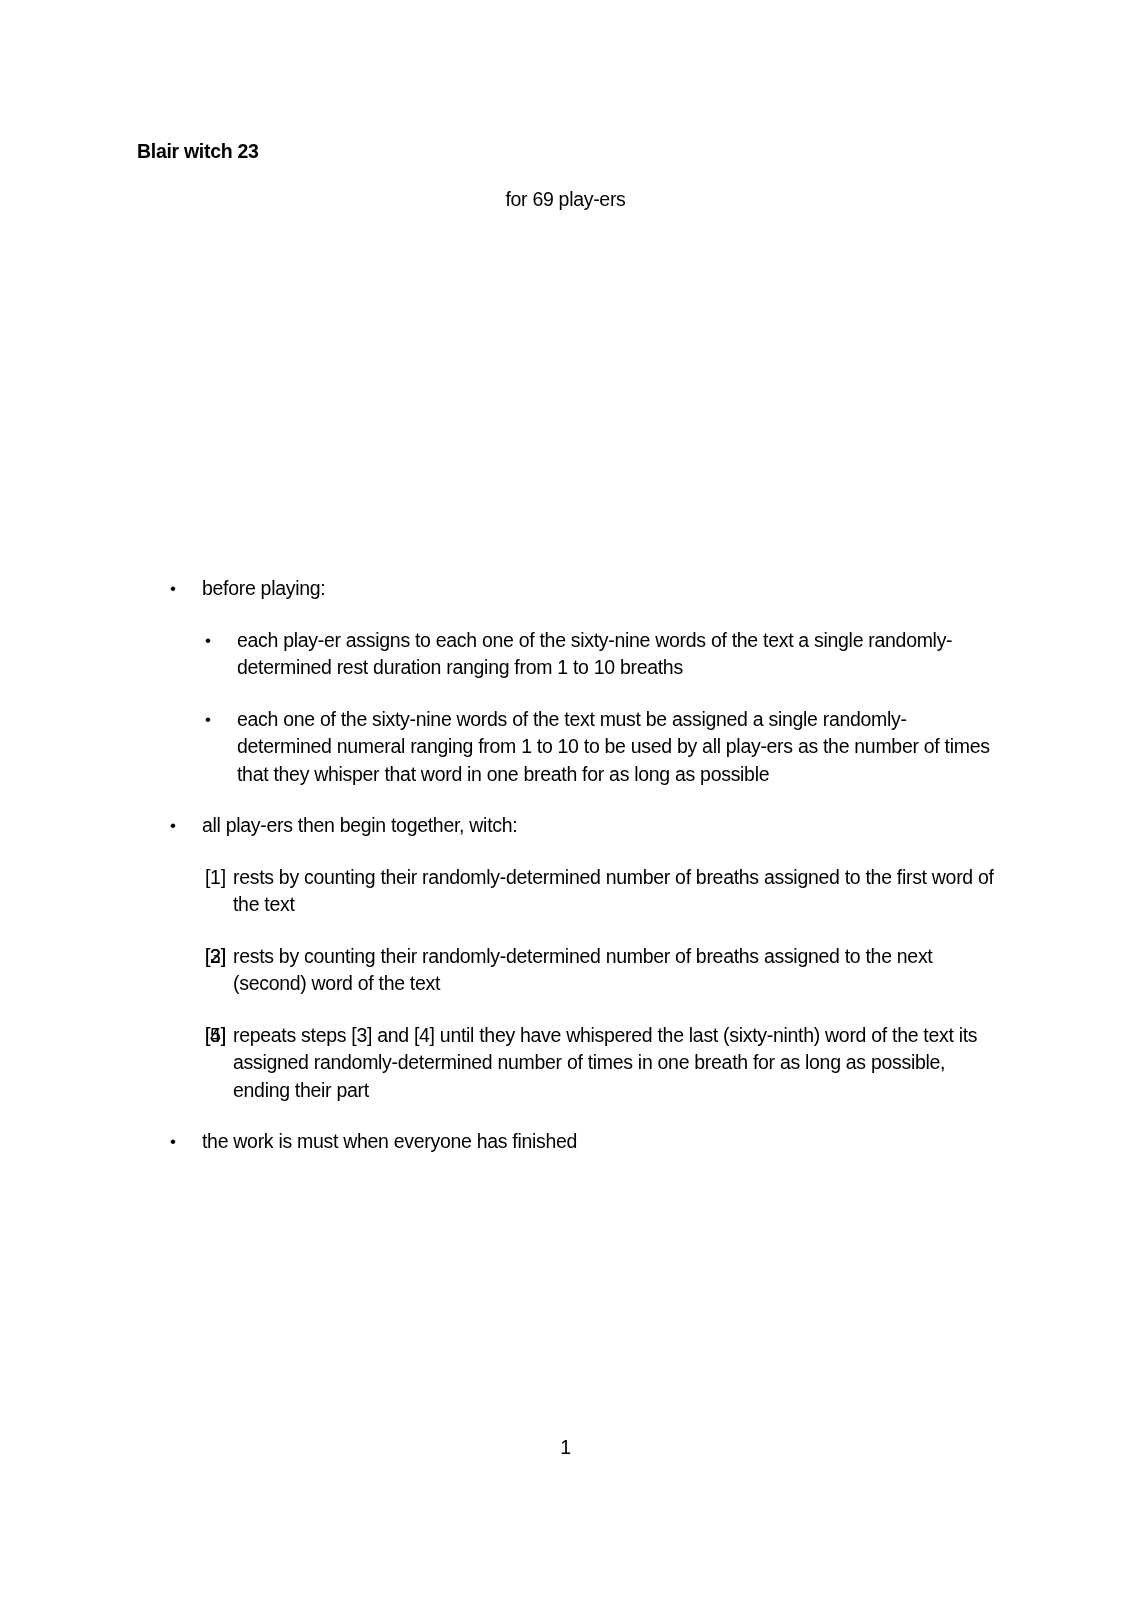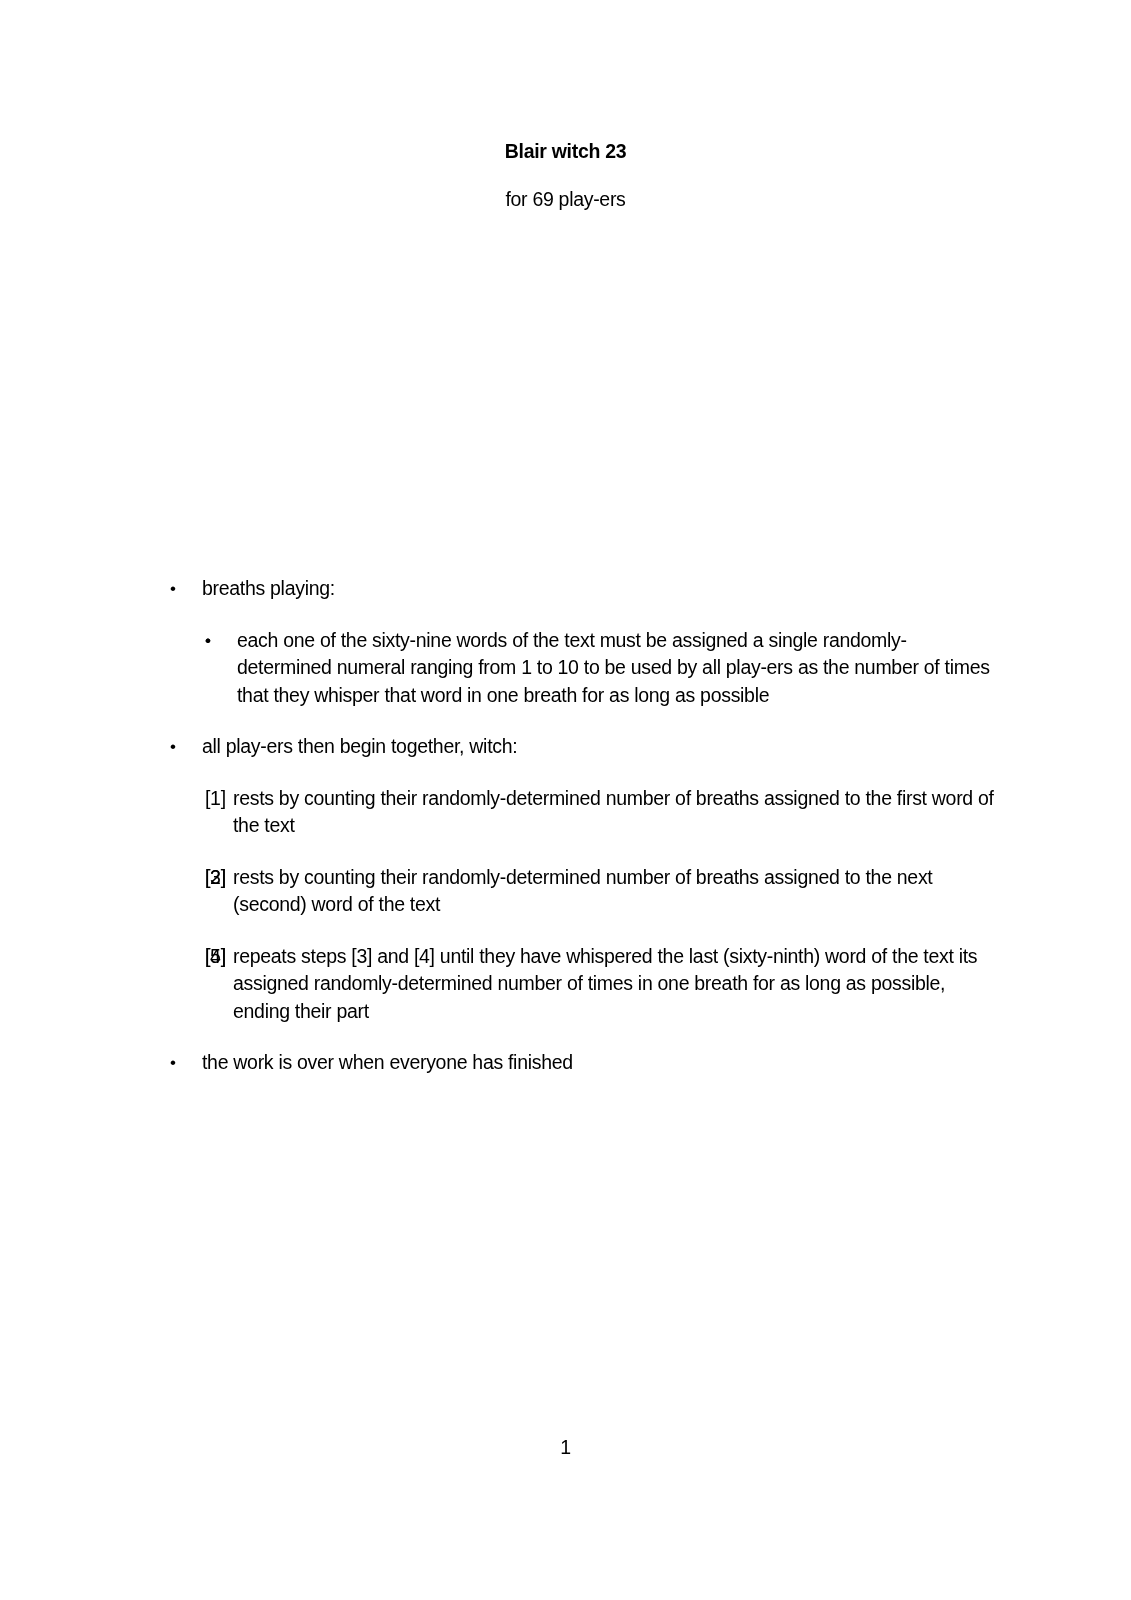--- a/index.html
+++ b/index.html
@@ -16,21 +16,21 @@
     font-family: "Liberation Sans", sans-serif;
     font-size: 19.5px;
     line-height: 27.5px;
     letter-spacing: -0.3px;
     box-sizing: border-box;
     padding: 138px 137px 0 137px;
     overflow: hidden;
   }
   .title {
     margin: 0 0 20px 0;
-    text-align: center;
+    text-align: left;
     font-size: 19.5px;
     font-weight: bold;
   }
   .subtitle {
     margin: 16px 0 24px 0;
     text-align: center;
   }
   .spacer {
     height: 338px;
   }
@@ -59,25 +59,26 @@
 
 <div class="page">
 
   <p class="title">Blair witch 23</p>
   <p class="subtitle">for 69 play-ers</p>
 
   <div class="spacer"></div>
 
   <div class="item l1">
     <span class="marker">•</span>
-    <span>breaths playing:</span>
+    <span>before playing:</span>
   </div>
 
   <div class="item l2">
     <span class="marker">•</span>
+    <span>each play-er assigns to each one of the sixty-nine words of the text a single randomly-determined rest duration ranging from 1 to 10 breaths</span>
   </div>
 
   <div class="item l2">
     <span class="marker">•</span>
     <span>each one of the sixty-nine words of the text must be assigned a single randomly-determined numeral ranging from 1 to 10 to be used by all play-ers as the number of times that they whisper that word in one breath for as long as possible</span>
   </div>
 
   <div class="item l1">
     <span class="marker">•</span>
     <span>all play-ers then begin together, witch:</span>
@@ -101,18 +102,18 @@
     <span class="marker">[4]</span>
   </div>
 
   <div class="item step">
     <span class="marker">[5]</span>
     <span>repeats steps [3] and [4] until they have whispered the last (sixty-ninth) word of the text its assigned randomly-determined number of times in one breath for as long as possible, ending their part</span>
   </div>
 
   <div class="item l1">
     <span class="marker">•</span>
-    <span>the work is over when everyone has finished</span>
+    <span>the work is must when everyone has finished</span>
   </div>
 
   <div class="page-number">1</div>
 
 </div>
 
 </body></html>

